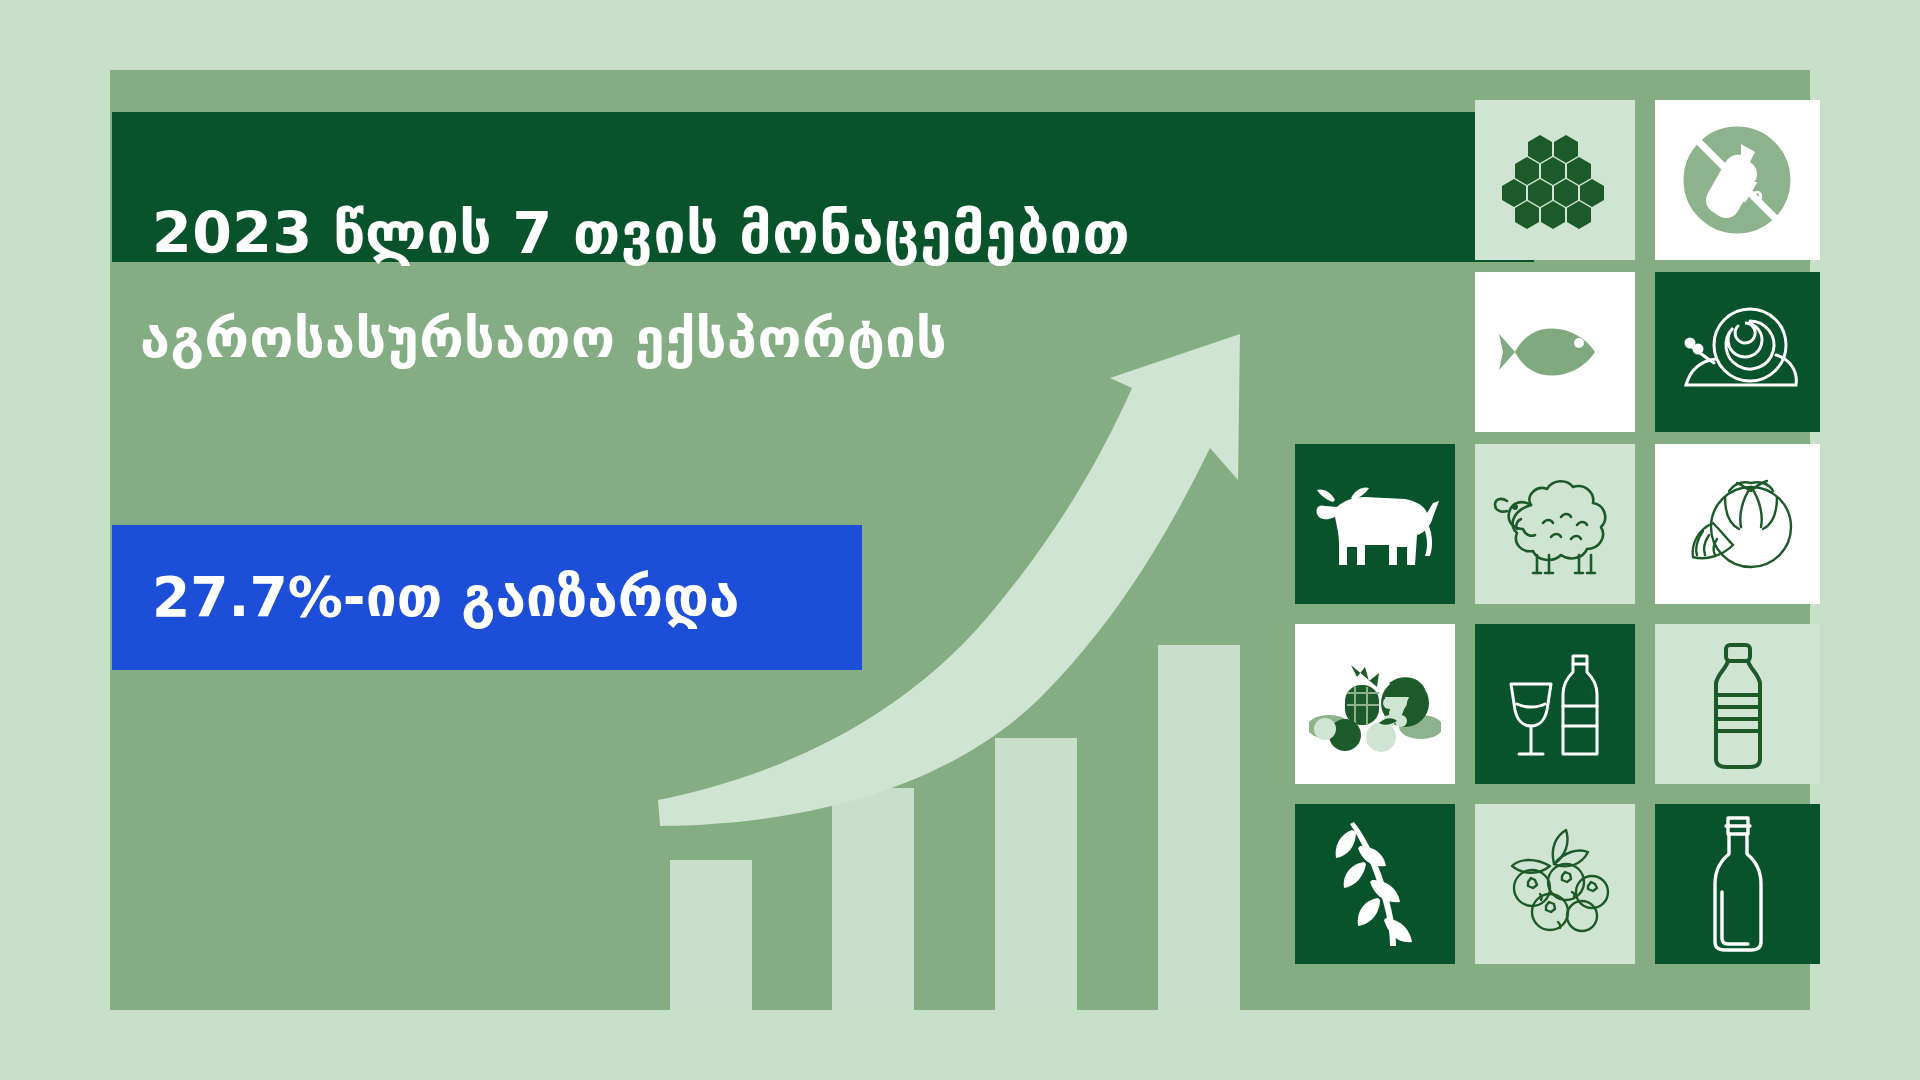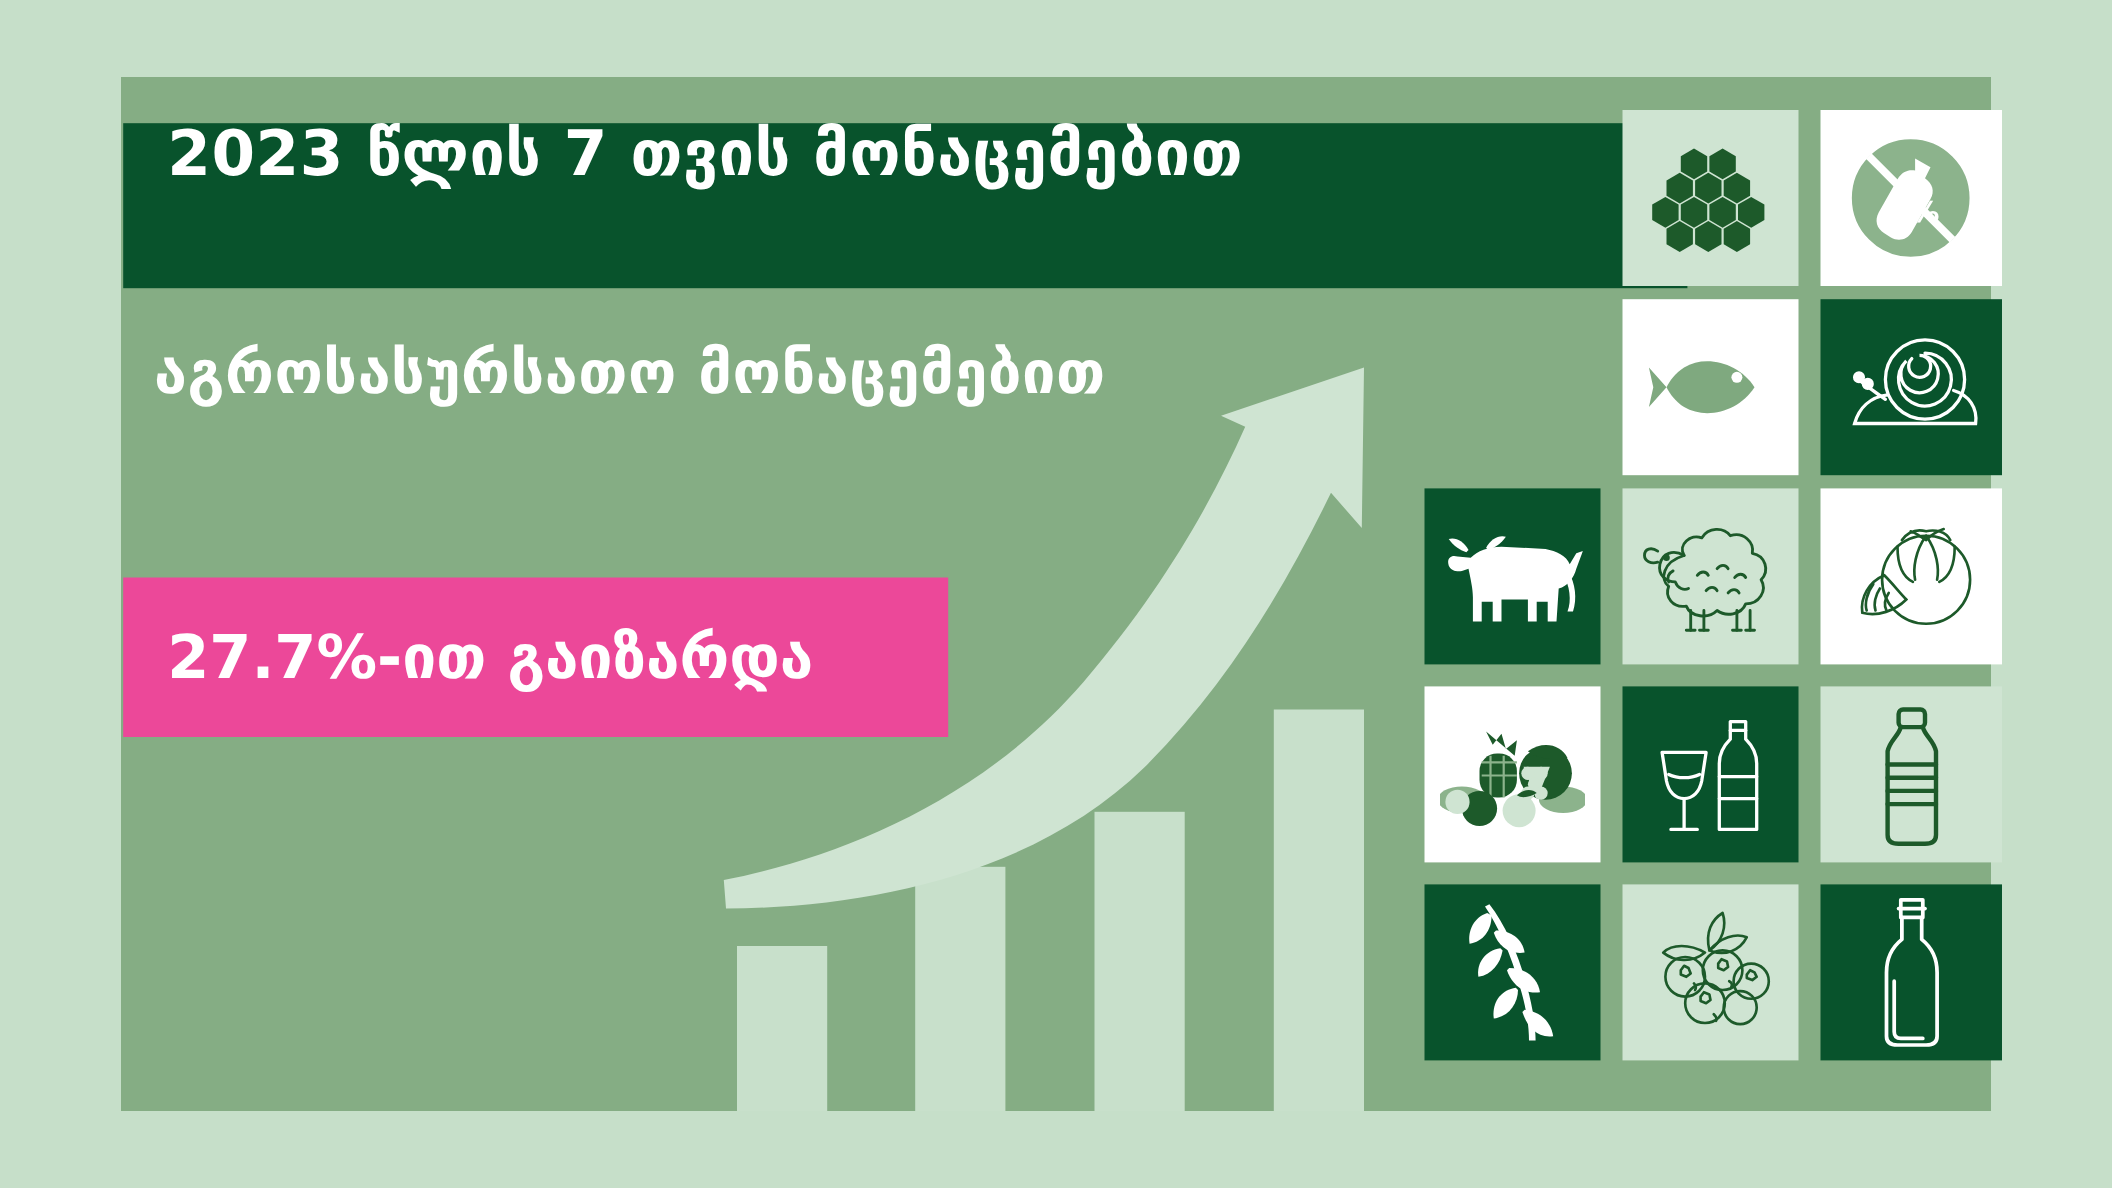--- a/index.html
+++ b/index.html
@@ -25,21 +25,21 @@
   .bar{position:absolute;bottom:0;background:#c8e0cb;}
 
   
   .arrow-wrap{position:absolute;left:640px;top:330px;width:660px;height:500px;}
 
   
   .hdr-box{
     position:absolute;left:112px;top:112px;
     width:1422px;height:150px;
     background:#08532c;
-    display:flex;align-items:flex-start;
+    display:flex;align-items:flex-end;
   }
   .hdr-box .txt{
     color:#ffffff;
     font-size:57px;
     font-weight:bold;
     letter-spacing:.5px;
     padding-left:40px;
     white-space:nowrap;
     line-height:1;
   }
@@ -49,21 +49,21 @@
     color:#ffffff;
     font-size:54px;
     font-weight:bold;
     line-height:1.45;
     letter-spacing:.5px;
   }
   .title div{white-space:nowrap;}
   .pct-box{
     position:absolute;left:112px;top:525px;
     width:750px;height:145px;
-    background:#ec4899;
+    background:#1d4ed8;
     display:flex;align-items:center;
   }
   .pct-box .txt{
     color:#ffffff;
     font-size:55px;
     font-weight:bold;
     padding-left:40px;
     white-space:nowrap;
     line-height:1;
   }
@@ -97,21 +97,21 @@
                L 470 48 L 600 4 L 598 150 L 570 118
                C 530 200, 478 290, 400 368 C 300 465, 150 495, 20 496 Z" fill="#cfe4d2"></path>
     </svg>
   </div>
 
   <div class="hdr-box">
     <div class="txt">2023 წლის 7 თვის მონაცემებით</div>
   </div>
 
   <div class="title">
-    <div>აგროსასურსათო მონაცემებით</div>
+    <div>აგროსასურსათო ექსპორტის</div>
   </div>
 
   <div class="pct-box">
     <div class="txt">27.7%-ით გაიზარდა</div>
   </div>
 
   <div class="grid">
 
     <div class="tile bg-pale" style="left:180px;top:0px;width:160px;height:160px;">
       <span>

